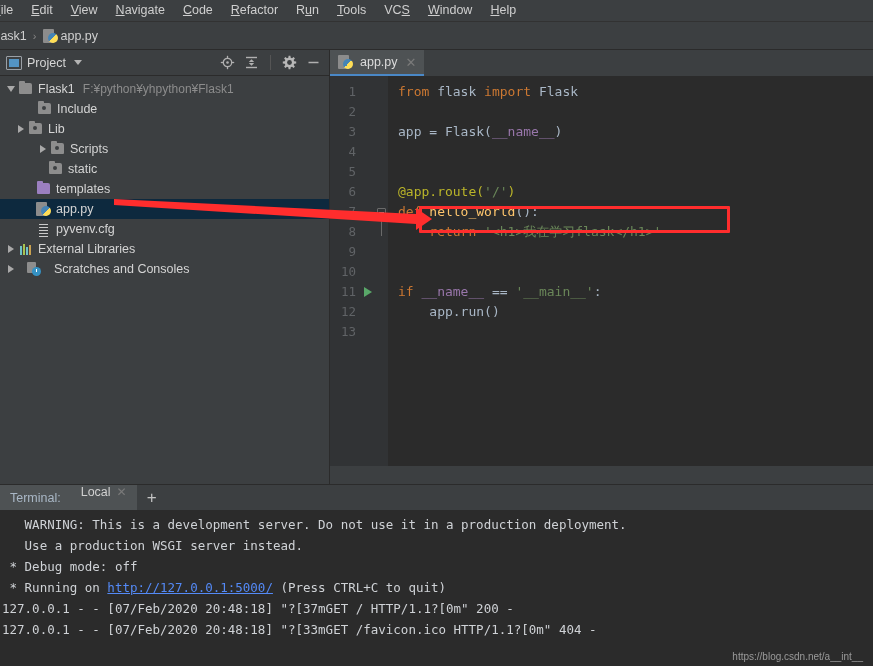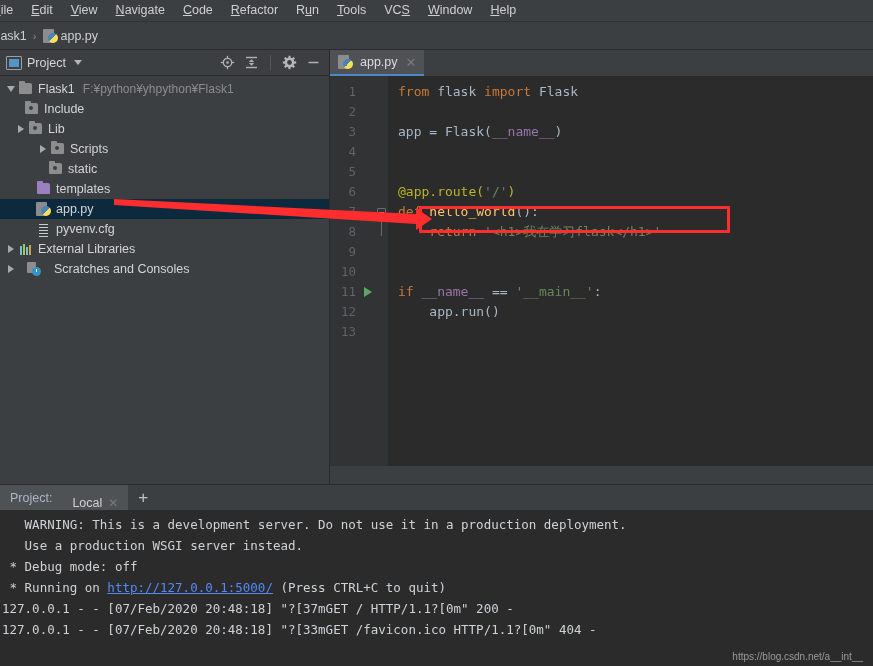--- a/index.html
+++ b/index.html
@@ -424,21 +424,21 @@
   .term-label {
     display: flex;
     align-items: center;
     padding: 0 10px;
     font-size: 12.5px;
     color: #a9b7c6;
     background: #4e5254;
   }
   .term-tab {
     display: flex;
-    align-items: flex-end;
+    align-items: flex-start;
     gap: 6px;
     padding: 0 10px;
     font-size: 12.5px;
     color: #d0d0d0;
     background: #4e5254;
   }
   .term-tab .close-x { color: #7a7a7a; font-size: 12px; }
   .term-add {
     display: flex;
     align-items: center;
@@ -569,21 +569,21 @@
           <div class="tree-row" style="padding-left: 4px;">
             <span class="tw">
               <span class="arrow-d"></span>
             </span>
             <span class="ticon">
               <span class="folder plain"></span>
             </span>
             <span>Flask1</span>
             <span class="tree-path">F:¥python¥yhpython¥Flask1</span>
           </div>
-          <div class="tree-row" style="padding-left: 10px;">
+          <div class="tree-row" style="padding-left: 23px;">
             <span class="tw"></span>
             <span class="ticon">
               <span class="folder dot"></span>
             </span>
             <span>Include</span>
           </div>
           <div class="tree-row" style="padding-left: 14px;">
             <span class="tw">
               <span class="arrow-r"></span>
             </span>
@@ -733,21 +733,21 @@
             <div class="cline"><span class="id">    app.run()</span></div>
             <div class="cline">&nbsp;</div>
           </div>
       </div>
       <div class="editor-bottom-strip"></div>
     </div>
   </div>
 
   <div class="terminal-wrap">
     <div class="terminal-tabs">
-      <div class="term-label">Project:</div>
+      <div class="term-label">Terminal:</div>
       <div class="term-tab">
         <span>Local</span>
         <span class="close-x">✕</span>
       </div>
       <div class="term-add">+</div>
     </div>
     <div class="terminal-body" id="termbody">
         <div class="tline"><span>   WARNING: This is a development server. Do not use it in a production deployment.</span></div>
         <div class="tline"><span>   Use a production WSGI server instead.</span></div>
         <div class="tline"><span> * Debug mode: off</span></div>

